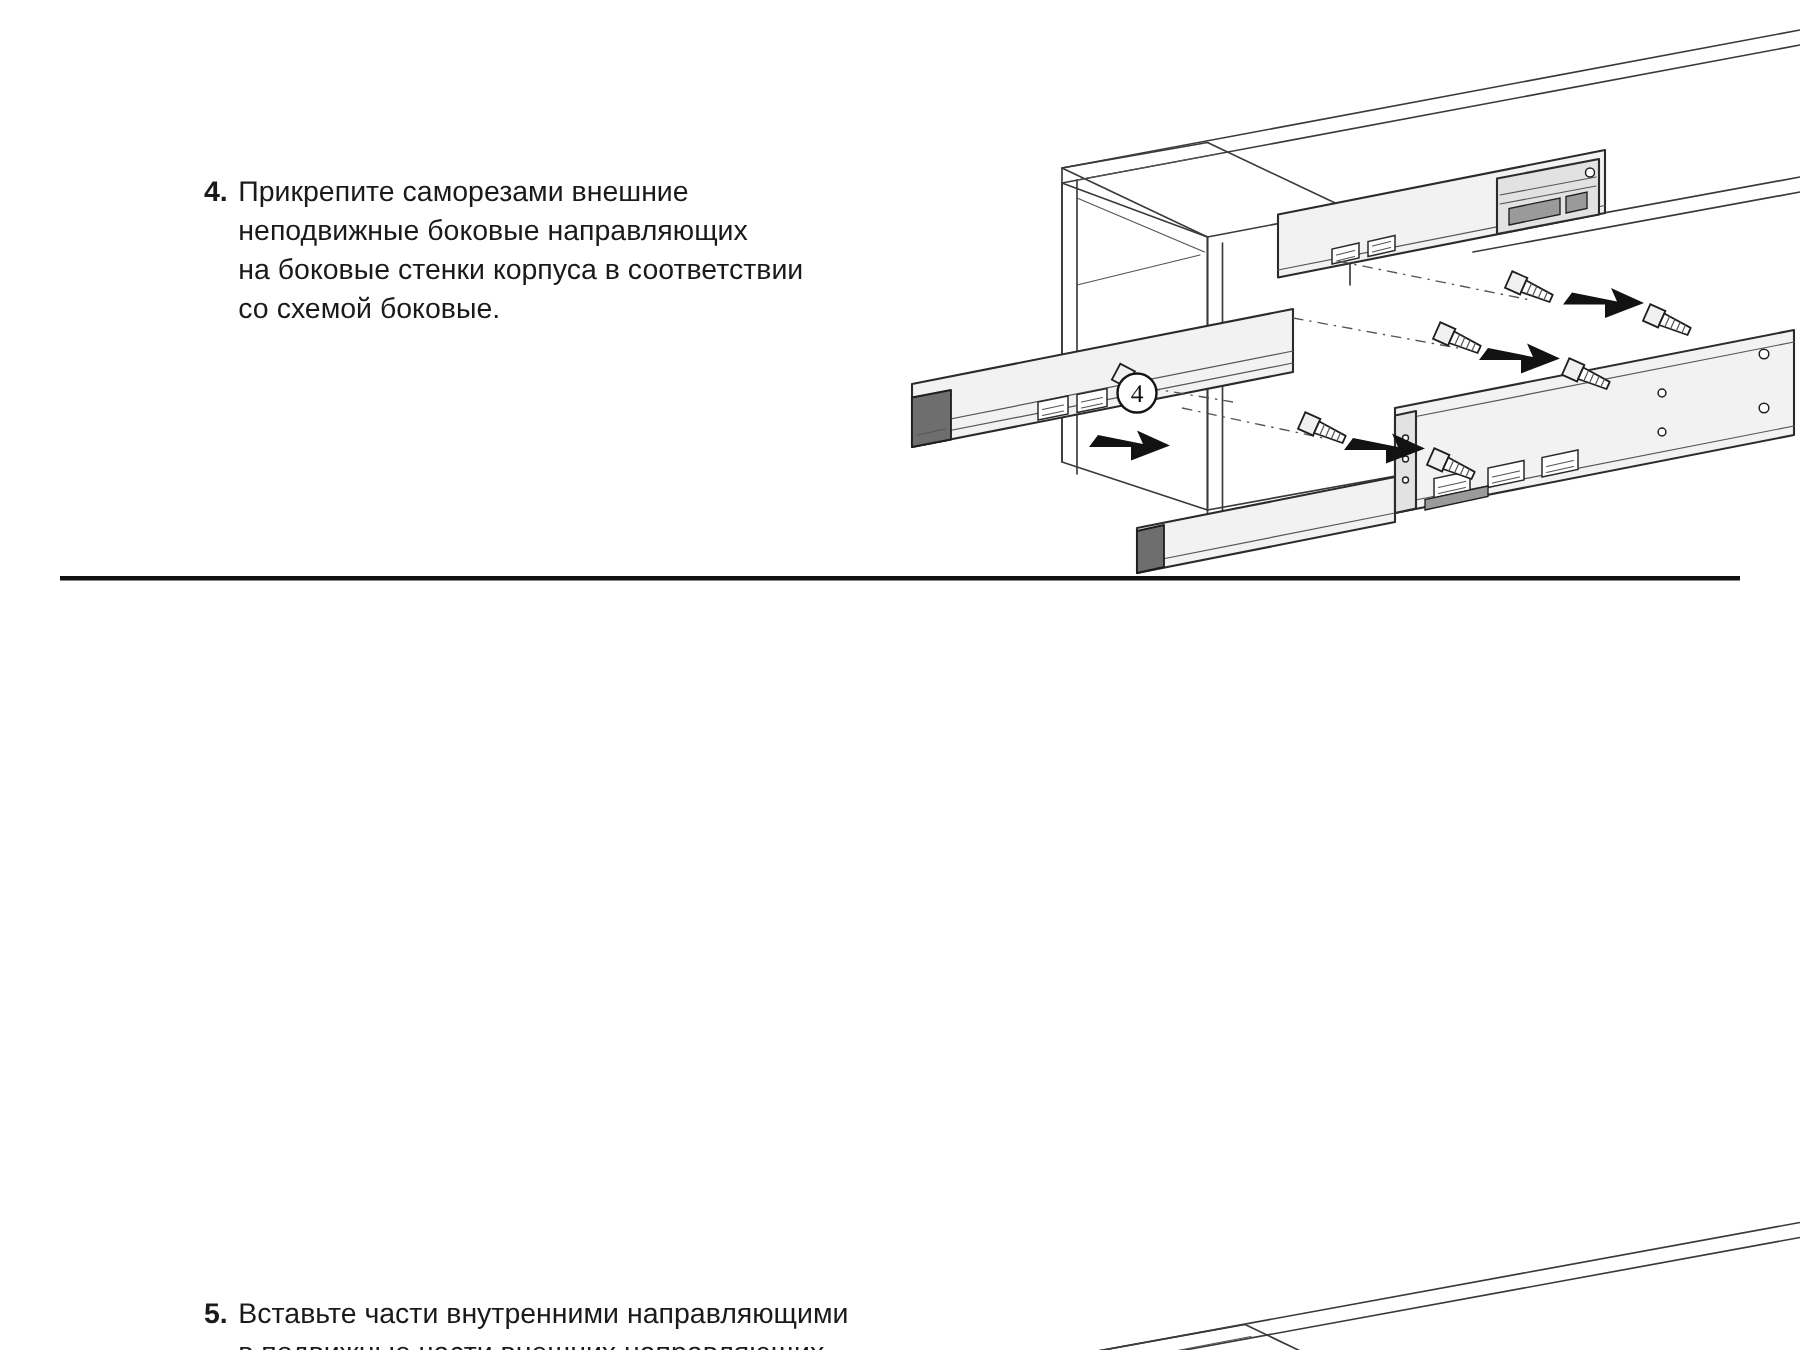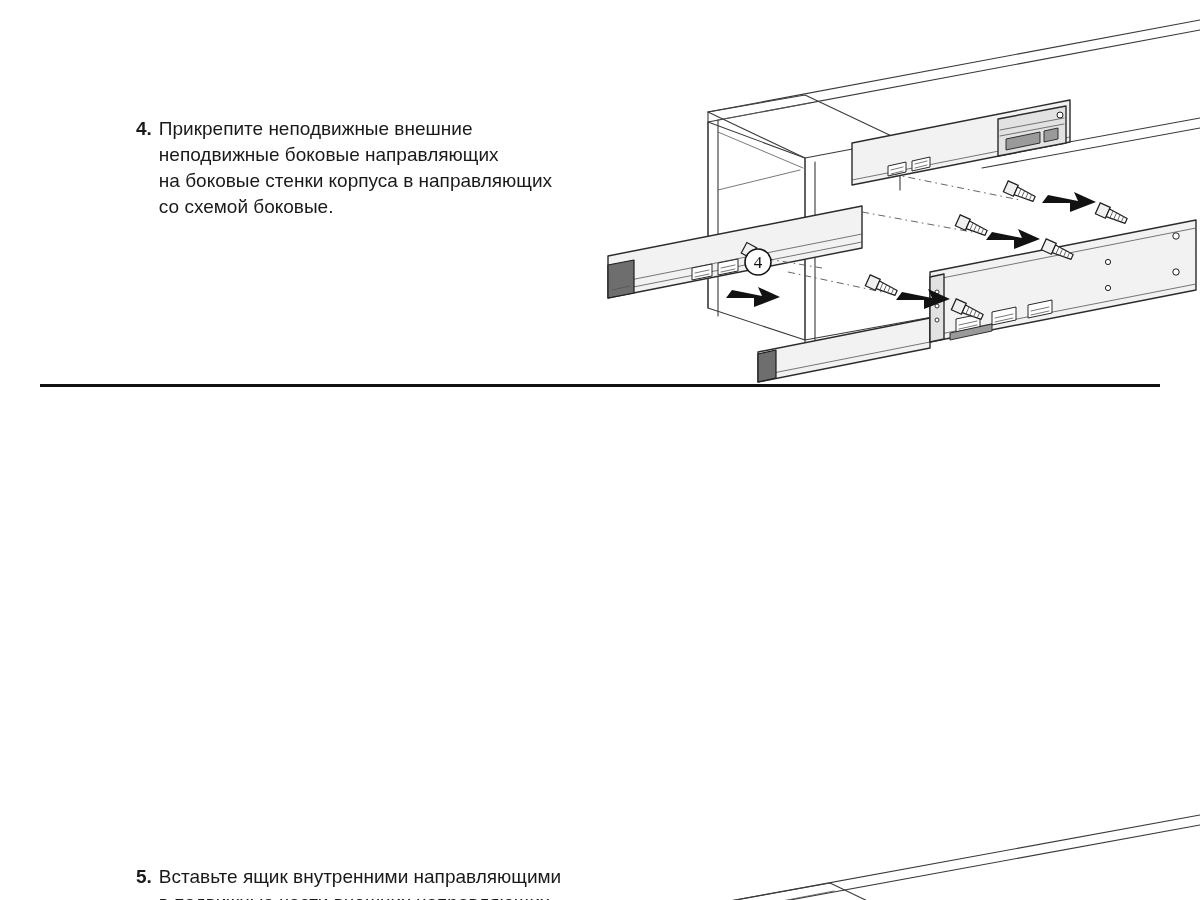--- a/index.html
+++ b/index.html
@@ -84,23 +84,23 @@
 </head>
 <body>
 
 <div class="page">
 
   <div class="step-block" id="step4-block">
 
     <div class="step-text" id="step4-text">
       <span class="step-num">4.</span>
       <span class="step-lines">
-        <span class="ln">Прикрепите неподвижные внешние</span>
+        <span class="ln">Прикрепите саморезами внешние</span>
         <span class="ln">неподвижные боковые направляющих</span>
-        <span class="ln">на боковые стенки корпуса в направляющих</span>
+        <span class="ln">на боковые стенки корпуса в соответствии</span>
         <span class="ln">со схемой боковые.</span>
       </span>
     </div>
 
     <div class="fig" id="fig4">
       <svg width="600" height="345" viewBox="0 0 600 345">
 
         <g>
 
           <path class="edge-thin" d="M 108 72 L 600 -20"></path>
@@ -287,21 +287,21 @@
     </div>
   </div>
 
   <div class="divider"></div>
 
   <div class="step-block" id="step5-block">
 
     <div class="step-text" id="step5-text">
       <span class="step-num">5.</span>
       <span class="step-lines">
-        <span class="ln">Вставьте ящик внутренними направляющими</span>
+        <span class="ln">Вставьте части внутренними направляющими</span>
         <span class="ln">в подвижные части внешних направляющих</span>
 
       </span>
     </div>
 
     <div class="fig" id="fig5">
       <svg width="800" height="505" viewBox="0 0 800 505">
 
         <g>
           <path class="edge-thin" d="M 330 120 L 800 34"></path>

